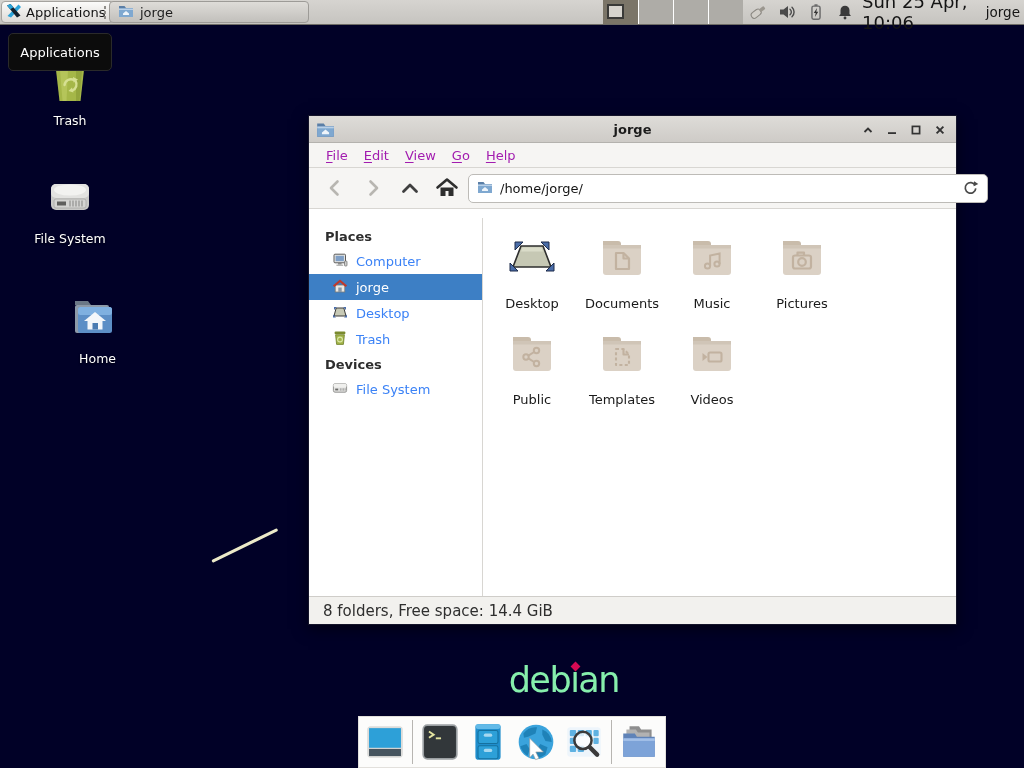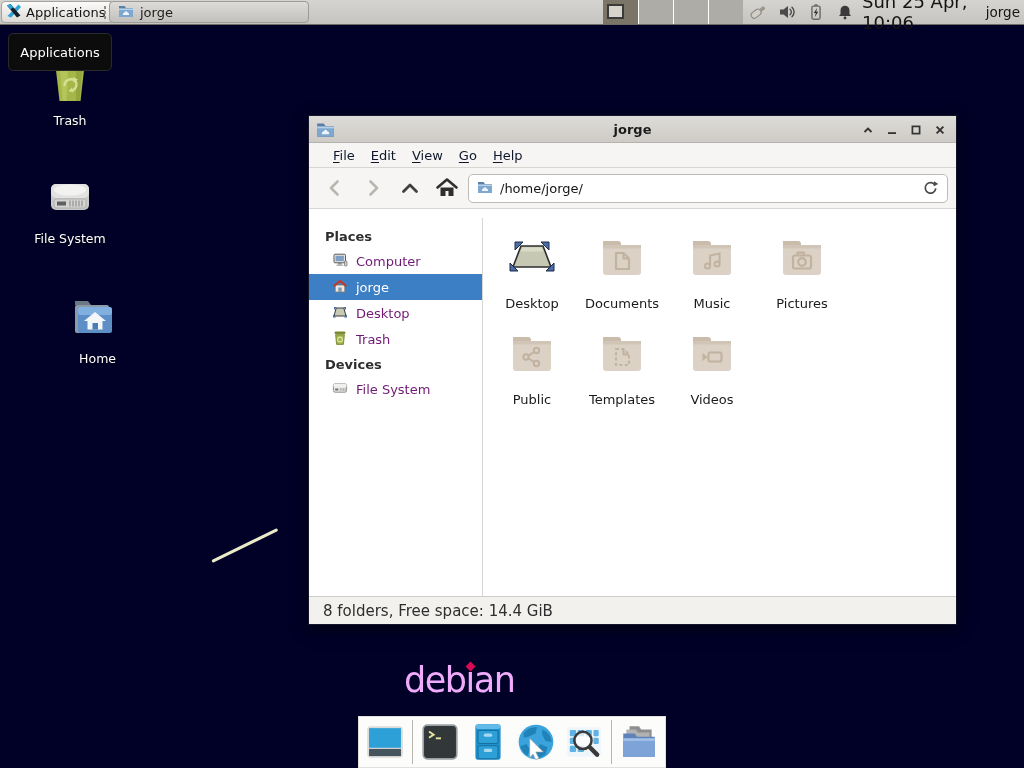--- a/index.html
+++ b/index.html
@@ -53,52 +53,52 @@
          z-index:20; }
   #titlebar { position:absolute; left:0; top:0; right:0; height:27px;
               background:linear-gradient(#dedcd8,#cecbc7); border-bottom:1px solid #b4b2ae;
               display:flex; align-items:center; }
   #title { position:absolute; left:0; right:0; text-align:center; font-size:13px; font-weight:bold; color:#1a1a1a; }
   #win-ic { position:absolute; left:7px; top:4px; }
   #controls { position:absolute; right:6px; top:0; height:27px; display:flex; align-items:center; gap:4px; z-index:2; }
   .ctrl { width:20px; height:20px; display:flex; align-items:center; justify-content:center; }
   #menubar { position:absolute; left:0; top:27px; right:0; height:25px; background:#f6f5f3;
              border-bottom:1px solid #d8d6d2; display:flex; align-items:center; gap:16px;
-             padding-left:24px; font-size:13px; color:#0f172a; }
+             padding-left:17px; font-size:13px; color:#a21caf; }
   .menu-item u { text-decoration-thickness:1px; text-underline-offset:2px; }
   #toolbar { position:absolute; left:0; top:52px; right:0; height:41px; background:#f6f5f3;
              border-bottom:1px solid #d8d6d2; }
   .nav-btn { position:absolute; top:8px; width:24px; height:24px; display:flex; align-items:center; justify-content:center; }
-  #path-field { position:absolute; left:159px; top:6px; width:480px; height:29px; background:#fff;
+  #path-field { position:absolute; left:159px; top:6px; width:520px; height:29px; background:#fff;
                 border:1px solid #bdbbb7; border-radius:5px; display:flex; align-items:center;
                 padding:0 8px; gap:7px; font-size:13px; color:#141414; }
   #path-field .reload { margin-left:auto; }
 
   #content { position:absolute; left:0; top:102px; right:0; height:389px; display:flex; }
   #sidebar { width:174px; border-right:1px solid #d8d6d2; background:#fff; padding-top:6px; font-size:13px; }
   .side-head { height:24px; display:flex; align-items:center; padding-left:16px;
                font-weight:bold; color:#2e2e2e; }
-  .side-row { height:26px; display:flex; align-items:center; gap:8px; padding-left:23px; color:#701a75; }
+  .side-row { height:26px; display:flex; align-items:center; gap:8px; padding-left:23px; color:#3b82f6; }
   .side-row.selected { background:#3d7fc5; color:#fff; }
   #files { flex:1; padding:16px 0 0 4px; }
   .frow { display:flex; }
   .frow2 { margin-top:19px; }
   .cell { width:90px; display:flex; flex-direction:column; align-items:center; }
   .cell .lbl { margin-top:10px; font-size:13px; color:#1a1a1a; white-space:nowrap; }
   #statusbar { position:absolute; left:0; bottom:0; right:0; height:28px; background:#f2f1ee;
                border-top:1px solid #cfcdc9; display:flex; align-items:center; padding-left:14px;
                font-size:15px; color:#2e2e2e; }
 
   
   #artifact { position:absolute; left:212px; top:560px; width:73px; height:3px; background:#eceac9;
               border-radius:2px; transform:rotate(-26deg); transform-origin:left center; z-index:5; }
 
   
-  #debian { position:absolute; left:404px; top:660px; width:215px; text-align:left;
-            color:#f0abfc; font-size:35px; letter-spacing:-1.5px; z-index:5; }
+  #debian { position:absolute; left:404px; top:660px; width:215px; text-align:right;
+            color:#86efac; font-size:35px; letter-spacing:-1.5px; z-index:5; }
   #debian .i-wrap { position:relative; display:inline-block; }
   #debian .i-dot { position:absolute; left:2px; top:3px; width:7px; height:7px;
                    background:#d70a53; transform:rotate(45deg); }
 
   
   #dock { position:absolute; left:358px; top:716px; width:308px; height:52px; background:#fcfcfb;
           border:1px solid #e2e0dc; display:flex; align-items:center; gap:6px; padding:0 5px; z-index:30; }
   .dock-ic { width:42px; height:42px; display:flex; align-items:center; justify-content:center; }
   .dock-sep { width:1px; height:44px; background:#b7b5b1; }
 </style>

